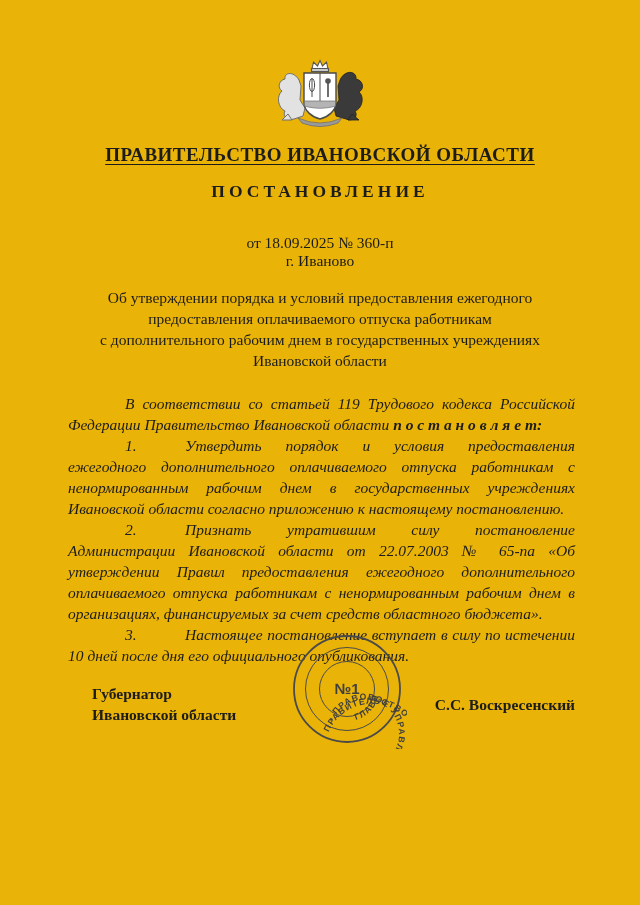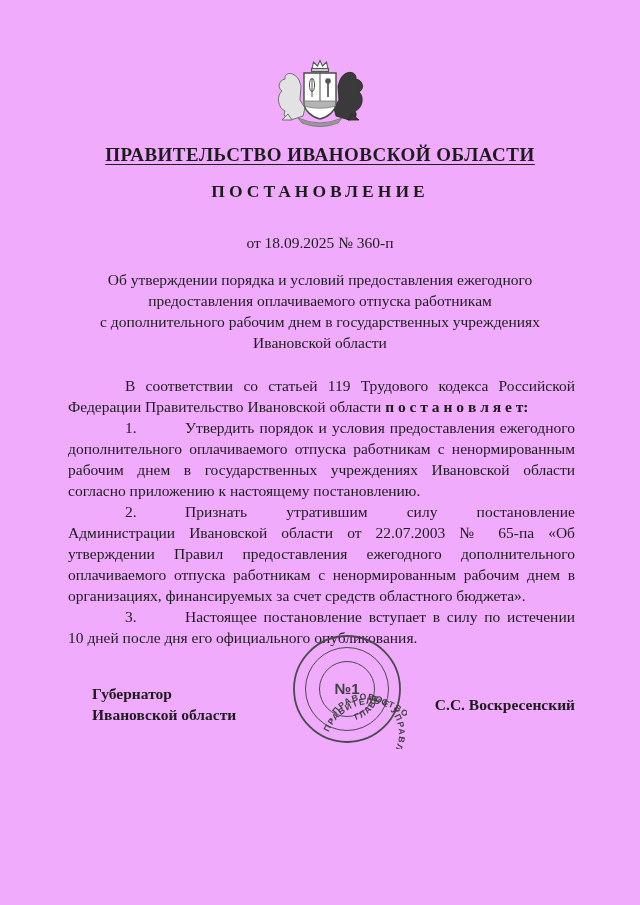--- a/index.html
+++ b/index.html
@@ -4,21 +4,21 @@
 <style>
   * { margin: 0; padding: 0; box-sizing: border-box; }
   html, body { background: #fff; }
   body {
     width: 640px; height: 905px;
     position: relative;
     font-family: "Liberation Serif", serif;
     color: #1c1c1c;
     overflow: hidden;
   }
-  .page { position: absolute; inset: 0; background: #f0abfc; }
+  .page { position: absolute; inset: 0; background: #eab308; }
 
   .emblem-wrap { text-align: center; padding-top: 56px; }
 
   .org-name {
     margin-top: 10px;
     text-align: center;
     font-size: 19px;
     font-weight: bold;
     letter-spacing: 0.5px;
     text-decoration: underline;
@@ -49,21 +49,21 @@
     line-height: 21px;
   }
   .body-text {
     margin-top: 22px;
     padding-left: 68px;
     padding-right: 65px;
     font-size: 15.5px;
     line-height: 21px;
     text-align: justify;
   }
-  .body-text p { text-indent: 57px; }
+  .body-text p { text-indent: 57px; font-style: italic; }
   .postanovlyaet { font-weight: bold; }
   .num { display: inline-block; width: 60px; text-indent: 0; }
 
   .signature-row {
     position: absolute;
     left: 0; right: 0; top: 668px;
     font-size: 15.5px;
     font-weight: bold;
     line-height: 21px;
   }
@@ -124,20 +124,21 @@
         <line x1="60" y1="27" x2="60" y2="41" stroke="#4a4a4a" stroke-width="1.6"></line>
 
         <path d="M36.5 45 H67.5 V50 C58 53 46 53 36.5 50 Z" fill="#b4b4b4" stroke="#6f6f6f" stroke-width="0.7"></path>
       </g>
     </svg>
   </div>
 
   <div class="org-name">ПРАВИТЕЛЬСТВО ИВАНОВСКОЙ ОБЛАСТИ</div>
   <div class="doc-type">ПОСТАНОВЛЕНИЕ</div>
   <div class="date-line">от 18.09.2025 № 360-п</div>
+  <div class="city-line">г. Иваново</div>
 
   <div class="doc-title">
     <div>Об утверждении порядка и условий предоставления ежегодного</div>
     <div>предоставления оплачиваемого отпуска работникам</div>
     <div>с дополнительного рабочим днем в государственных учреждениях</div>
     <div>Ивановской области</div>
   </div>
 
   <div class="body-text">
     <p><span>В соответствии со статьей 119 Трудового кодекса Российской Федерации Правительство Ивановской области </span><span class="postanovlyaet">п о с т а н о в л я е т:</span></p>

